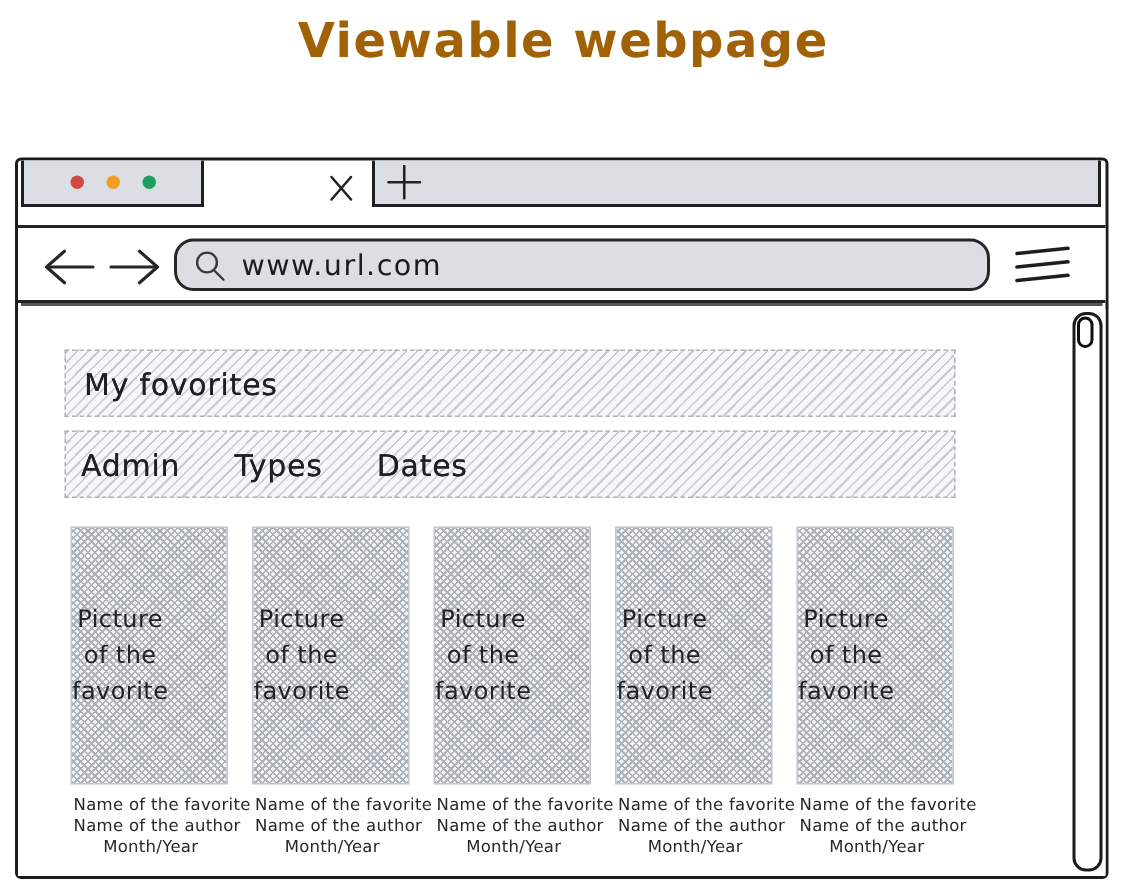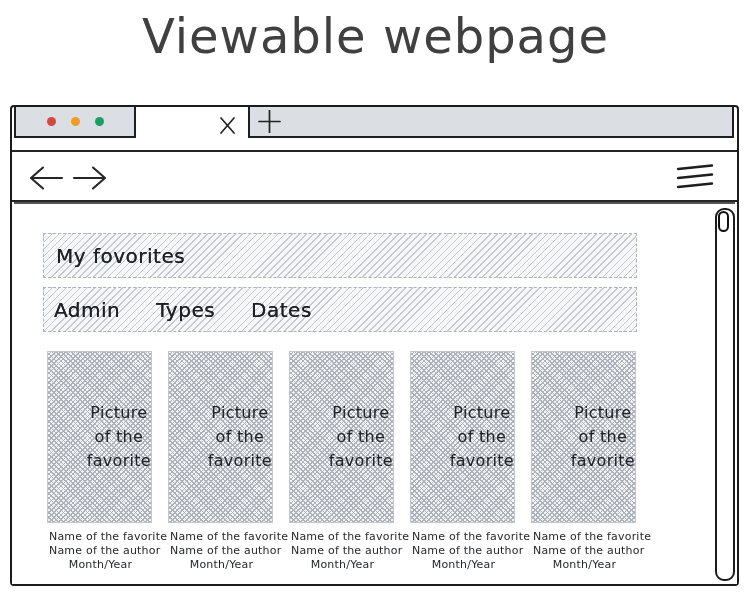--- a/index.html
+++ b/index.html
@@ -1,20 +1,20 @@
 <!DOCTYPE html>
 <html><head>
 <meta charset="utf-8">
 <style>
   * { margin:0; padding:0; box-sizing:border-box; }
   body { background:#fff; font-family:"DejaVu Sans", sans-serif; }
   #canvas { position:relative; width:751px; height:594px; background:#ffffff; overflow:hidden; color:#1f2226; }
 
   .page-title { position:absolute; top:8px; left:0; width:100%; text-align:center;
-    font-size:48px; font-weight:400; letter-spacing:1px; color:#404040; }
+    font-size:32px; font-weight:700; letter-spacing:1px; color:#a16207; }
 
   
   .window { position:absolute; left:10px; top:105px; width:729px; height:481px;
     border:2.5px solid #1c1c1c; border-radius:4px; background:#fff; }
 
   
   .tab-bar { position:relative; height:45px; border-bottom:2px solid #242424;
     box-shadow:0 4px 0 -2px #555; }
   .traffic-box { position:absolute; left:2px; top:0; width:122px; height:31px;
     background:#dbdfe3; border:2px solid #1f1f1f; border-top:none;
@@ -51,21 +51,21 @@
   .band-nav .band-label { padding-left:0; }
   .band-nav .band-label:first-child { padding-left:10px; }
 
   .cards-row { position:absolute; left:35px; top:145px; display:flex; gap:16px; }
   .card-col { width:105px; }
   .card { width:105px; height:172px; border:1px solid #c3c7cd;
     background-color:#f2f3f5;
     background-image:
       repeating-linear-gradient(45deg, #aeb3bb 0, #aeb3bb 1.2px, transparent 1.2px, transparent 3.4px),
       repeating-linear-gradient(-45deg, #aeb3bb 0, #aeb3bb 1.2px, transparent 1.2px, transparent 3.4px);
-    display:flex; align-items:center; justify-content:flex-end; text-align:center; cursor:pointer; }
+    display:flex; align-items:center; justify-content:flex-start; text-align:center; cursor:pointer; }
   .card-label { font-size:16px; line-height:1.5; color:#202227; white-space:pre-line;
     letter-spacing:0.3px; }
   .caption { margin-top:7px; padding-left:2px; font-size:11px; line-height:14px;
     color:#26282b; white-space:nowrap; letter-spacing:0.2px;text-align:center; }
 
   .scroll-track { position:absolute; right:2px; top:2px; bottom:3px; width:20px;
     border:2px solid #1b1b1b; border-radius:9px; background:#fff; }
   .scroll-thumb { position:absolute; top:1px; left:1px; width:11px; height:21px;
     border:2.5px solid #0f0f0f; border-radius:7px; background:#fff; cursor:grab; }
 
@@ -111,20 +111,29 @@
             <path d="M17 4.5 L5 15 L17 25.5"></path>
         </svg>
       </span>
       <span class="nav-btn nav-fwd">
         <svg width="40" height="29" viewBox="0 0 40 29" fill="none" stroke="#262626" stroke-width="2.1" stroke-linecap="round" stroke-linejoin="round">
           <path d="M4 15 H34"></path>
             <path d="M23 4.5 L35 15 L23 25.5"></path>
         </svg>
       </span>
 
+      <div class="url-bar">
+        <span>
+          <svg width="22" height="22" viewBox="0 0 22 22" fill="none" stroke="#3a3a3a" stroke-width="1.6" stroke-linecap="round">
+            <circle cx="9" cy="9" r="6.6"></circle>
+              <line x1="14" y1="14.5" x2="20" y2="20.5"></line>
+          </svg>
+        </span>
+        <span class="url-text">www.url.com</span>
+      </div>
 
       <span class="menu-btn">
         <svg width="40" height="30" viewBox="0 0 40 30" fill="none" stroke="#1e1e1e" stroke-width="2.4" stroke-linecap="round">
           <line x1="3" y1="7" x2="37" y2="3.5"></line>
           <line x1="3" y1="16" x2="37" y2="12.5"></line>
           <line x1="3" y1="25" x2="37" y2="21.5"></line>
         </svg>
       </span>
     </div>
 

